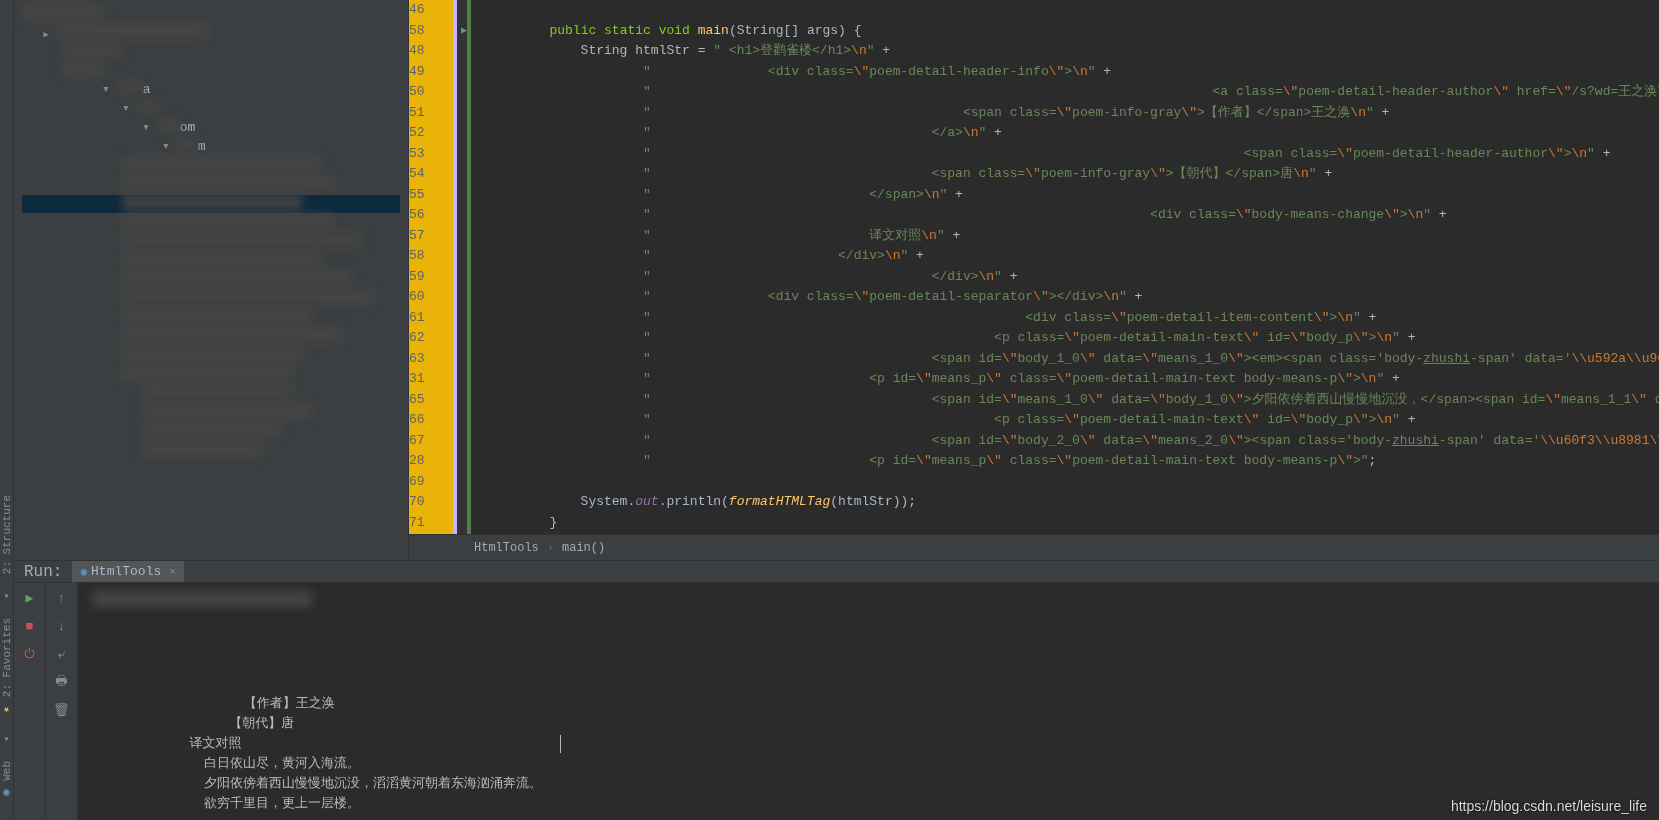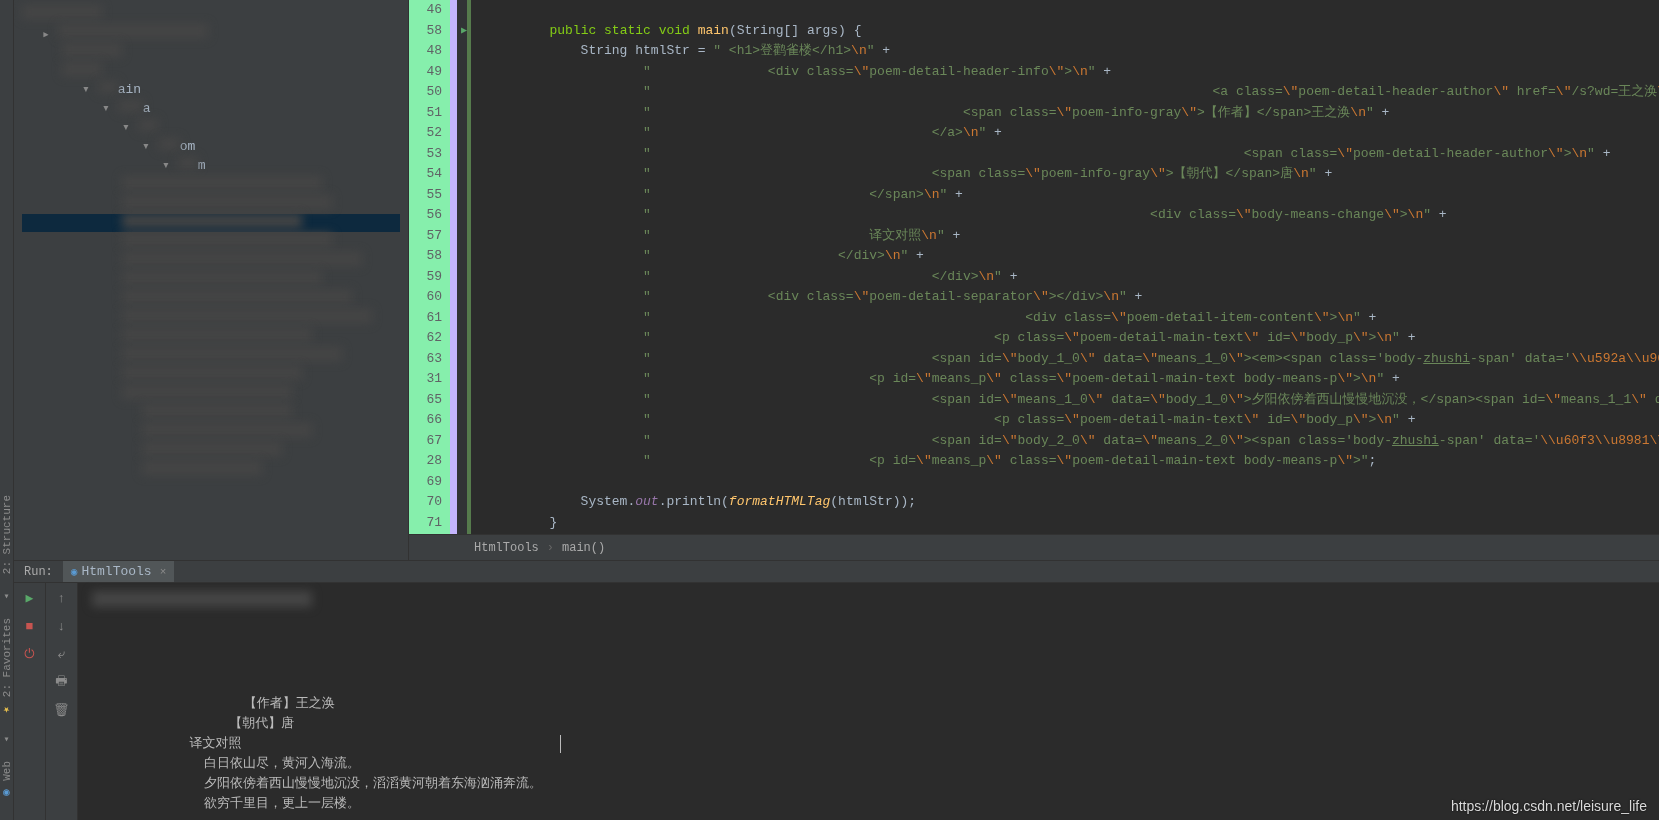--- a/index.html
+++ b/index.html
@@ -6,21 +6,21 @@
 body { font-family:Consolas,'Courier New',monospace; font-size:13px; background:#2b2b2b; color:#a9b7c6; overflow:hidden; width:1659px; height:820px; }
 
 
 #app { display:flex; width:100%; height:100%; }
 #left-tool-strip { width:20px; background:#3c3f41; border-right:1px solid #323232; display:flex; flex-direction:column; justify-content:flex-end; align-items:center; padding-bottom:10px; }
 #left-tool-strip .v-label { writing-mode:vertical-rl; transform:rotate(180deg); color:#8c8c8c; font-size:11px; margin:10px 0; cursor:pointer; }
 #main-col { flex:1; display:flex; flex-direction:column; }
 #top-row { flex:1; display:flex; min-height:0; }
 #project-tree { width:395px; background:#3c3f41; border-right:1px solid #323232; overflow:hidden; position:relative; }
 #editor-col { flex:1; display:flex; flex-direction:column; min-width:0; }
-#gutter { width:48px; background:#86efac; color:#606366; text-align:right; padding-right:8px; border-right:7px solid #c4b5fd; }
+#gutter { width:48px; background:#eab308; color:#606366; text-align:left; padding-right:8px; border-right:4px solid #c4b5fd; }
 #marker-strip { width:14px; background:#313335; border-right:4px solid #557a4c; position:relative; }
 #code-scroll { flex:1; background:#2b2b2b; overflow:hidden; position:relative; white-space:pre; }
 #breadcrumb-bar { height:26px; background:#3c3f41; border-top:1px solid #323232; display:flex; align-items:center; padding-left:65px; color:#aaa; font-size:12px; }
 #run-panel { height:260px; background:#2b2b2b; border-top:1px solid #323232; display:flex; flex-direction:column; }
 #run-tab-row { height:26px; background:#3c3f41; display:flex; align-items:center; border-bottom:1px solid #323232; }
 #run-body { flex:1; display:flex; }
 #run-toolbar { width:32px; background:#3c3f41; border-right:1px solid #323232; display:flex; flex-direction:column; align-items:center; padding-top:6px; gap:10px; }
 #run-toolbar2 { width:32px; background:#3c3f41; border-right:1px solid #323232; display:flex; flex-direction:column; align-items:center; padding-top:6px; gap:10px; }
 #console { flex:1; padding:8px 14px; color:#bbb; font-size:13px; line-height:20px; white-space:pre; position:relative; }
 .ln { height:20.5px; line-height:20.5px; }
@@ -41,21 +41,21 @@
 
 .run-icon-btn { width:18px; height:18px; color:#8c8c8c; cursor:pointer; display:flex; align-items:center; justify-content:center; }
 .green-tri { color:#59a869; }
 .red-sq { color:#c75450; }
 
 .bulb { position:absolute; left:18px; top:3px; color:#f0a732; font-size:14px; }
 .run-arrow { position:absolute; left:0; width:14px; text-align:center; color:#59a869; font-size:10px; }
 
 .close-x { color:#8c8c8c; margin-left:4px; font-size:11px; }
 .tab-active { background:#515658; padding:3px 8px; display:flex; align-items:center; gap:4px; }
-#run-label { color:#aaa; padding:0 10px; font-size:12px; }
+#run-label { color:#aaa; padding:0 10px; font-size:16px; }
 
 .cursor-caret { position:absolute; width:1px; height:18px; background:#bbb; }
 </style>
 </head>
 <body>
 
 <div id="app">
   <div id="left-tool-strip">
     <span class="v-label">2: Structure</span>
     <span style="color:#8c8c8c;font-size:10px;margin:6px 0">▾</span>
@@ -66,21 +66,20 @@
 
   <div id="main-col">
     <div id="top-row">
 
       <div id="project-tree">
         <div style="padding:4px 8px">
           <div class="tree-indent"><span class="blur-block" style="display:inline-block;width:80px;height:14px"></span></div>
           <div class="tree-indent" style="padding-left:20px"><span style="color:#888">▸ </span><span class="blur-block" style="display:inline-block;width:150px;height:14px"></span></div>
           <div class="tree-indent" style="padding-left:40px"><span class="blur-block" style="display:inline-block;width:60px;height:14px"></span></div>
           <div class="tree-indent" style="padding-left:40px"><span class="blur-block" style="display:inline-block;width:40px;height:14px"></span></div>
-          <div class="tree-indent" style="padding-left:60px"><span style="color:#888">▾ </span><span class="blur-block" style="display:inline-block;width:20px;height:12px"></span><span>ain</span></div>
           <div class="tree-indent" style="padding-left:80px"><span style="color:#888">▾ </span><span class="blur-block" style="display:inline-block;width:25px;height:12px"></span><span>a</span></div>
           <div class="tree-indent" style="padding-left:100px"><span style="color:#888">▾ </span><span class="blur-block" style="display:inline-block;width:20px;height:12px"></span></div>
           <div class="tree-indent" style="padding-left:120px"><span style="color:#888">▾ </span><span class="blur-block" style="display:inline-block;width:22px;height:12px"></span><span>om</span></div>
           <div class="tree-indent" style="padding-left:140px"><span style="color:#888">▾ </span><span class="blur-block" style="display:inline-block;width:20px;height:12px"></span><span>m</span></div>
           <div class="tree-indent" style="padding-left:100px"><span class="blur-block" style="display:inline-block;width:200px;height:14px"></span></div>
           <div class="tree-indent" style="padding-left:100px"><span class="blur-block" style="display:inline-block;width:210px;height:14px"></span></div>
           <div class="tree-indent" style="padding-left:100px;background:#0d293e"><span class="blur-block" style="display:inline-block;width:180px;height:14px"></span></div>
           <div class="tree-indent" style="padding-left:100px"><span class="blur-block" style="display:inline-block;width:210px;height:14px"></span></div>
           <div class="tree-indent" style="padding-left:100px"><span class="blur-block" style="display:inline-block;width:240px;height:14px"></span></div>
           <div class="tree-indent" style="padding-left:100px"><span class="blur-block" style="display:inline-block;width:200px;height:14px"></span></div>

